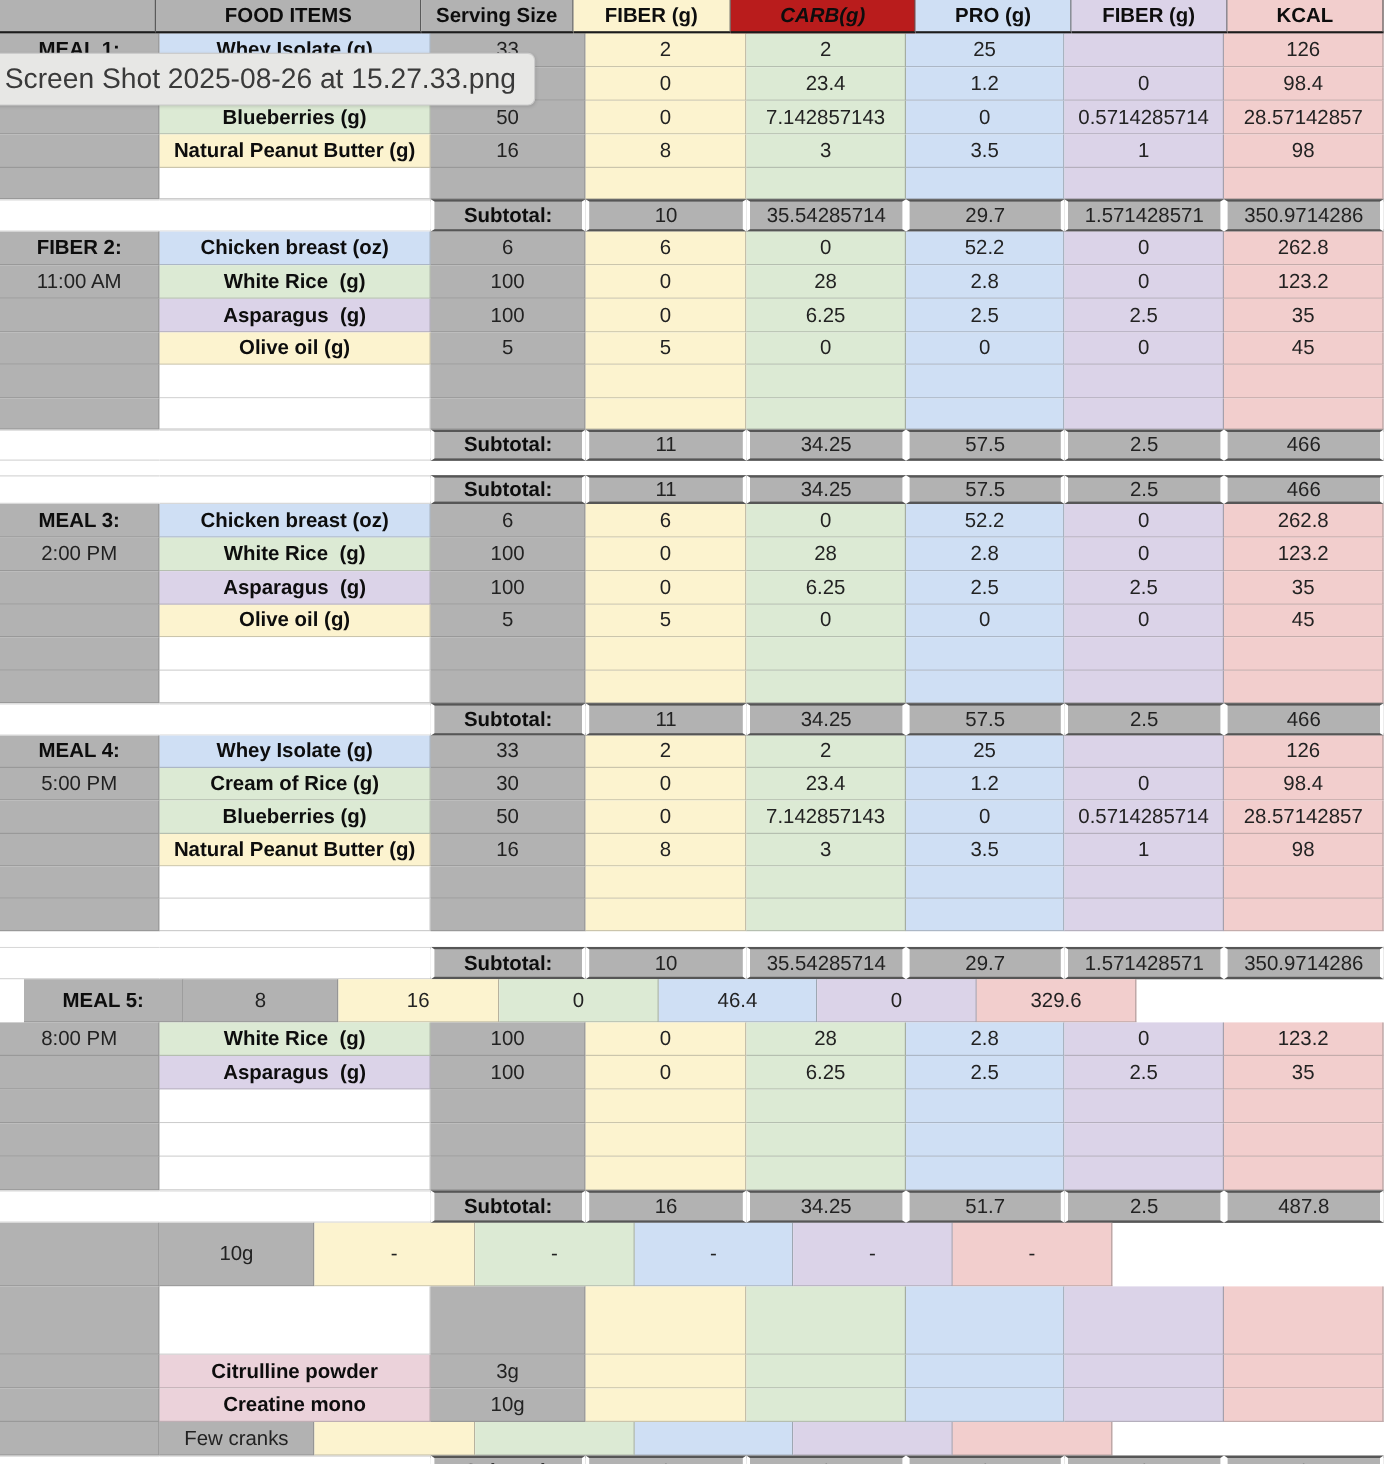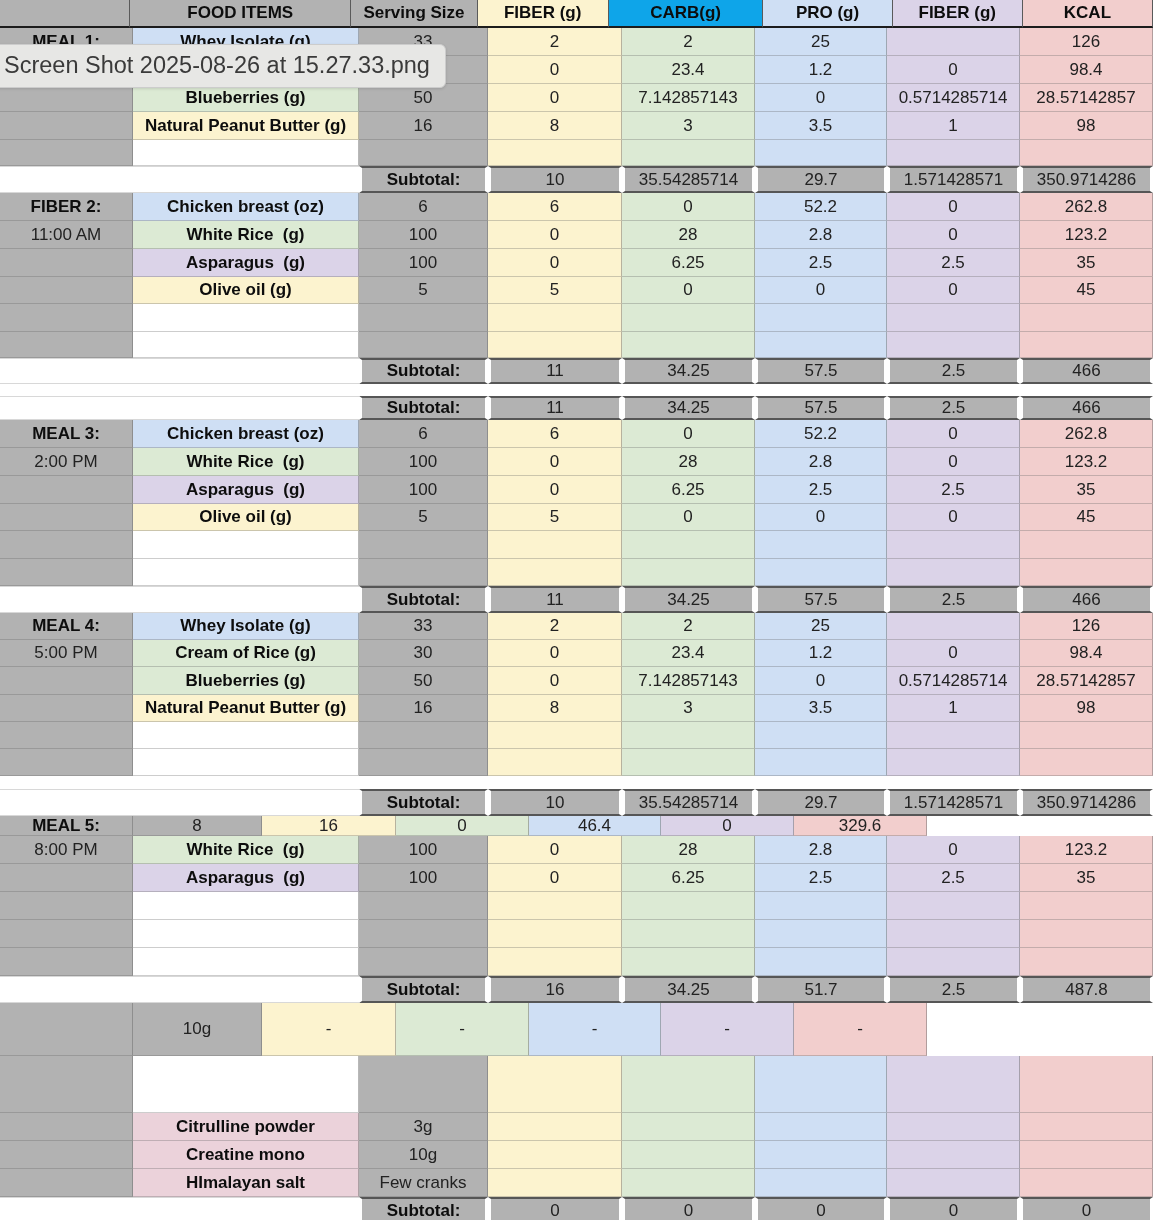--- a/index.html
+++ b/index.html
@@ -27,21 +27,21 @@
 </head>
 <body>
 
 <div id="root">
   <div class="section blurry">
       <div class="row header" style="height: 28px;">
         <div class="c lbl" style="width: 133px; background: rgb(178, 178, 178);"></div>
         <div class="c lbl" style="width: 226px; background: rgb(178, 178, 178);">FOOD ITEMS</div>
         <div class="c lbl" style="width: 129px; background: rgb(178, 178, 178);">Serving Size</div>
         <div class="c lbl" style="width: 134px; background: rgb(252, 243, 207);">FIBER (g)</div>
-        <div class="c lbl" style="width: 158px; background: #0ea5e9;">CARB(g)</div>
+        <div class="c lbl" style="width: 158px; background: #b91c1c; font-style: italic;">CARB(g)</div>
         <div class="c lbl" style="width: 132px; background: rgb(207, 223, 244);">PRO (g)</div>
         <div class="c lbl" style="width: 133px; background: rgb(219, 211, 232);">FIBER (g)</div>
         <div class="c lbl" style="width: 133px; background: rgb(242, 206, 205);">KCAL</div>
       </div>
       <div class="row item" style="height: 28px;">
         <div class="c lbl" style="width: 133px; background: rgb(178, 178, 178);">MEAL 1:</div>
         <div class="c lbl" style="width: 226px; background: rgb(207, 223, 244);">Whey Isolate (g)</div>
         <div class="c" style="width: 129px; background: rgb(178, 178, 178);">33</div>
         <div class="c" style="width: 134px; background: rgb(252, 243, 207);">2</div>
         <div class="c" style="width: 133px; background: rgb(220, 234, 212);">2</div>
@@ -318,21 +318,21 @@
       <div class="row subtotal" style="height: 27px;">
         <div class="c plain" style="width: 133px; background: rgb(255, 255, 255);"></div>
         <div class="c plain" style="width: 226px; background: rgb(255, 255, 255);"></div>
         <div class="c lbl m" style="width: 129px; background: rgb(178, 178, 178);">Subtotal:</div>
         <div class="c m" style="width: 134px; background: rgb(178, 178, 178);">10</div>
         <div class="c m" style="width: 133px; background: rgb(178, 178, 178);">35.54285714</div>
         <div class="c m" style="width: 132px; background: rgb(178, 178, 178);">29.7</div>
         <div class="c m" style="width: 133px; background: rgb(178, 178, 178);">1.571428571</div>
         <div class="c m" style="width: 133px; background: rgb(178, 178, 178);">350.9714286</div>
       </div>
-      <div class="row item" style="height: 20px;">
+      <div class="row item" style="height: 36px; padding-left: 20px;">
         <div class="c lbl" style="width: 133px; background: rgb(178, 178, 178);">MEAL 5:</div>
         <div class="c" style="width: 129px; background: rgb(178, 178, 178);">8</div>
         <div class="c" style="width: 134px; background: rgb(252, 243, 207);">16</div>
         <div class="c" style="width: 133px; background: rgb(220, 234, 212);">0</div>
         <div class="c" style="width: 132px; background: rgb(207, 223, 244);">46.4</div>
         <div class="c" style="width: 133px; background: rgb(219, 211, 232);">0</div>
         <div class="c" style="width: 133px; background: rgb(242, 206, 205);">329.6</div>
       </div>
       <div class="row item" style="height: 28px;">
         <div class="c" style="width: 133px; background: rgb(178, 178, 178);">8:00 PM</div>
@@ -428,21 +428,20 @@
         <div class="c lbl" style="width: 226px; background: rgb(235, 210, 218);">Creatine mono</div>
         <div class="c" style="width: 129px; background: rgb(178, 178, 178);">10g</div>
         <div class="c" style="width: 134px; background: rgb(252, 243, 207);"></div>
         <div class="c" style="width: 133px; background: rgb(220, 234, 212);"></div>
         <div class="c" style="width: 132px; background: rgb(207, 223, 244);"></div>
         <div class="c" style="width: 133px; background: rgb(219, 211, 232);"></div>
         <div class="c" style="width: 133px; background: rgb(242, 206, 205);"></div>
       </div>
       <div class="row item" style="height: 28px;">
         <div class="c" style="width: 133px; background: rgb(178, 178, 178);"></div>
-        <div class="c lbl" style="width: 226px; background: rgb(235, 210, 218);">HImalayan salt</div>
         <div class="c" style="width: 129px; background: rgb(178, 178, 178);">Few cranks</div>
         <div class="c" style="width: 134px; background: rgb(252, 243, 207);"></div>
         <div class="c" style="width: 133px; background: rgb(220, 234, 212);"></div>
         <div class="c" style="width: 132px; background: rgb(207, 223, 244);"></div>
         <div class="c" style="width: 133px; background: rgb(219, 211, 232);"></div>
         <div class="c" style="width: 133px; background: rgb(242, 206, 205);"></div>
       </div>
       <div class="row subtotal" style="height: 27px;">
         <div class="c plain" style="width: 133px; background: rgb(255, 255, 255);"></div>
         <div class="c plain" style="width: 226px; background: rgb(255, 255, 255);"></div>

